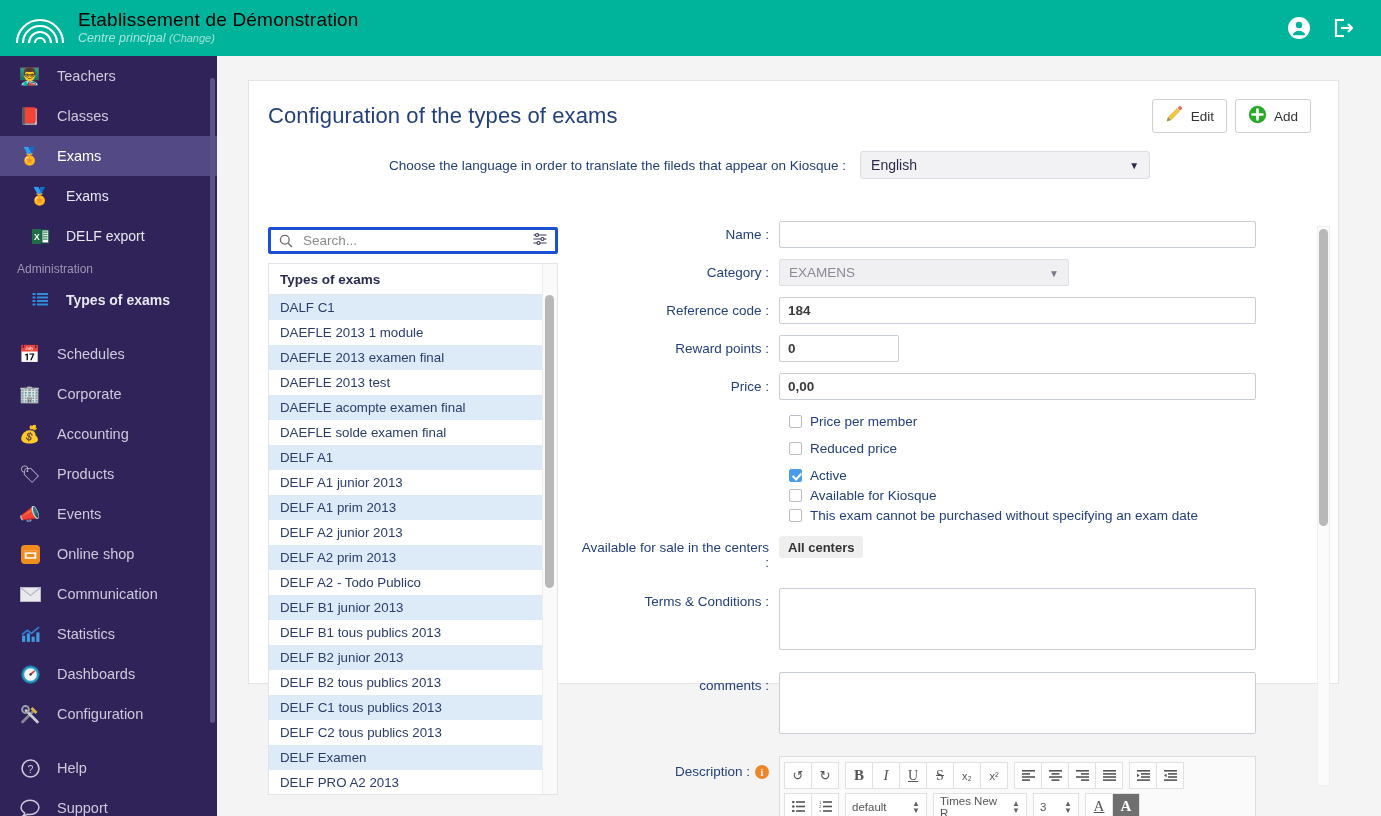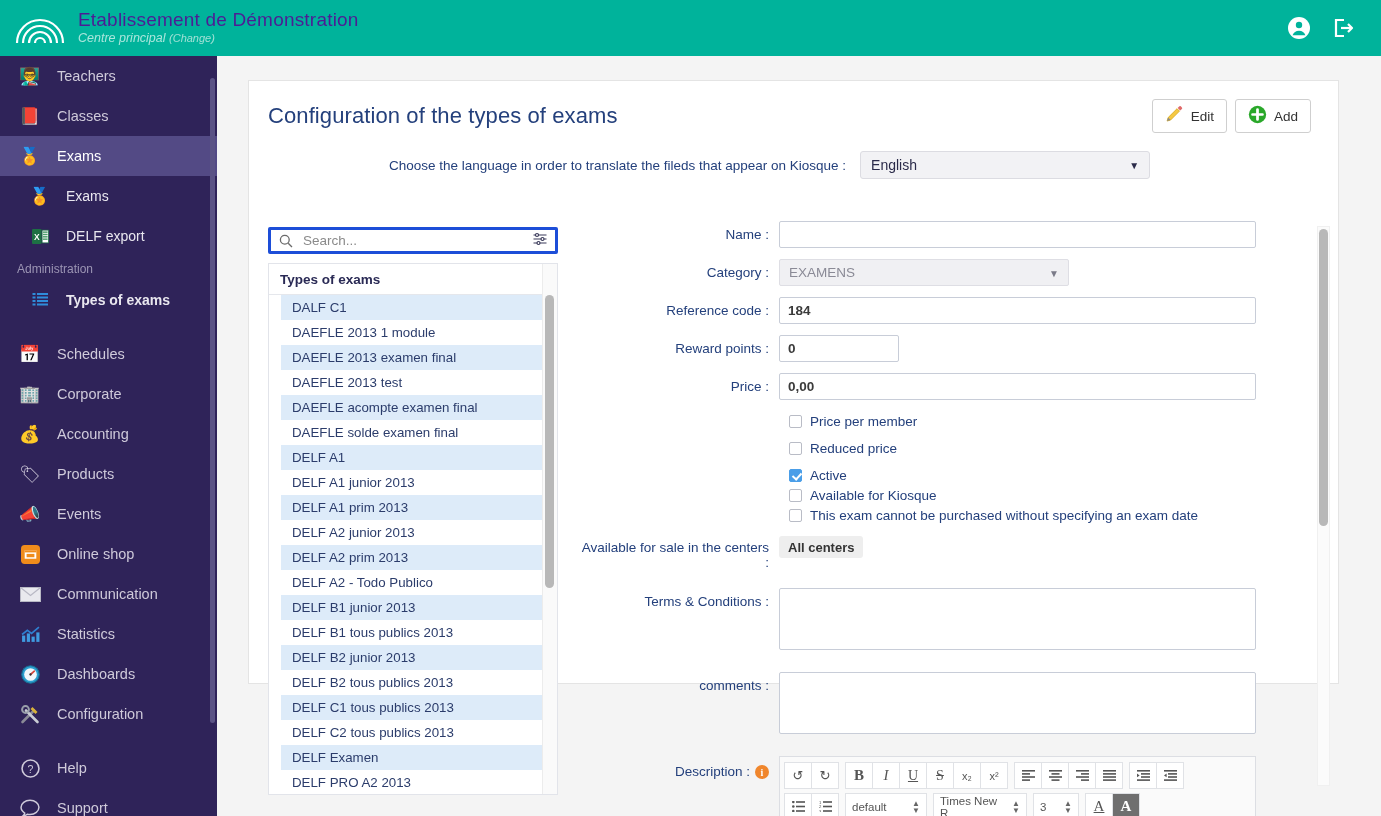--- a/index.html
+++ b/index.html
@@ -12,21 +12,21 @@
   }
   #app { position: relative; width: 1381px; height: 816px; background: #f7f7f7; }
 
   
   .topbar {
     position: absolute; left: 0; top: 0; width: 1381px; height: 56px;
     background: #00b39b; display: flex; align-items: center;
   }
   .brand-logo { width: 56px; height: 44px; margin-left: 12px; display: flex; align-items: center; justify-content: center; flex: 0 0 auto; }
   .brand-text { margin-left: 10px; line-height: 1.05; }
-  .brand-title { color: #4c1d95; font-size: 19px; letter-spacing: .2px; }
+  .brand-title { color: #000000; font-size: 19px; letter-spacing: .2px; }
   .brand-sub { color: #a9e6dc; font-size: 12.5px; margin-top: 2px; font-style: italic; }
   .brand-sub .chg { font-size: 11px; color: #9fe0d5; }
   .topbar-right { margin-left: auto; display: flex; align-items: center; gap: 20px; padding-right: 26px; }
   .top-icon { width: 24px; height: 24px; cursor: pointer; display: block; }
 
   
   .sidebar {
     position: absolute; left: 0; top: 56px; width: 217px; height: 760px;
     background: #2f2359; overflow: hidden;
   }
@@ -83,21 +83,21 @@
   .search-box input {
     border: 0; outline: 0; font-size: 13.5px; color: #333; flex: 1;
     font-family: "Liberation Sans", sans-serif; background: transparent;
   }
   .search-box input::placeholder { color: #8a8a8a; }
   .filter-ico { position: absolute; right: 8px; top: 50%; transform: translateY(-50%); cursor: pointer; }
 
   .table-wrap { margin-top: 9px; width: 290px; border: 1px solid #e2e4ea; background: #fff; position: relative; height: 532px; overflow: hidden; }
   .th { height: 31px; display: flex; align-items: center; padding-left: 11px; color: #2a2a55; font-weight: bold; font-size: 13.5px; background: #fff; border-bottom: 1px solid #e5e7ec; }
   .rows { position: relative; height: 500px; overflow: hidden; }
-  .row { height: 25px; display: flex; align-items: center; padding-left: 11px; color: #2b3c6b; font-size: 13.3px; cursor: pointer; background: #ffffff; margin-left: 12px; }
+  .row { height: 25px; display: flex; align-items: center; padding-left: 11px; color: #2b3c6b; font-size: 13.3px; cursor: pointer; background: #ffffff; }
   .row.alt { background: #ddebf9; }
   .tbl-track { position: absolute; right: 0; top: 0; width: 15px; height: 532px; background: #fafafa; border-left: 1px solid #ececec; }
   .tbl-thumb { position: absolute; right: 3px; top: 31px; width: 9px; height: 293px; background: #b8b8b8; border-radius: 5px; }
 
   
   .form-col { position: absolute; left: 330px; top: 140px; width: 730px; }
   .frow { display: flex; align-items: flex-start; margin-bottom: 11px; }
   .flabel { width: 200px; text-align: right; padding-right: 10px; color: #24407c; font-size: 13.5px; padding-top: 6px; flex: 0 0 auto; }
   .fctl { flex: 1; }
   .inp {

